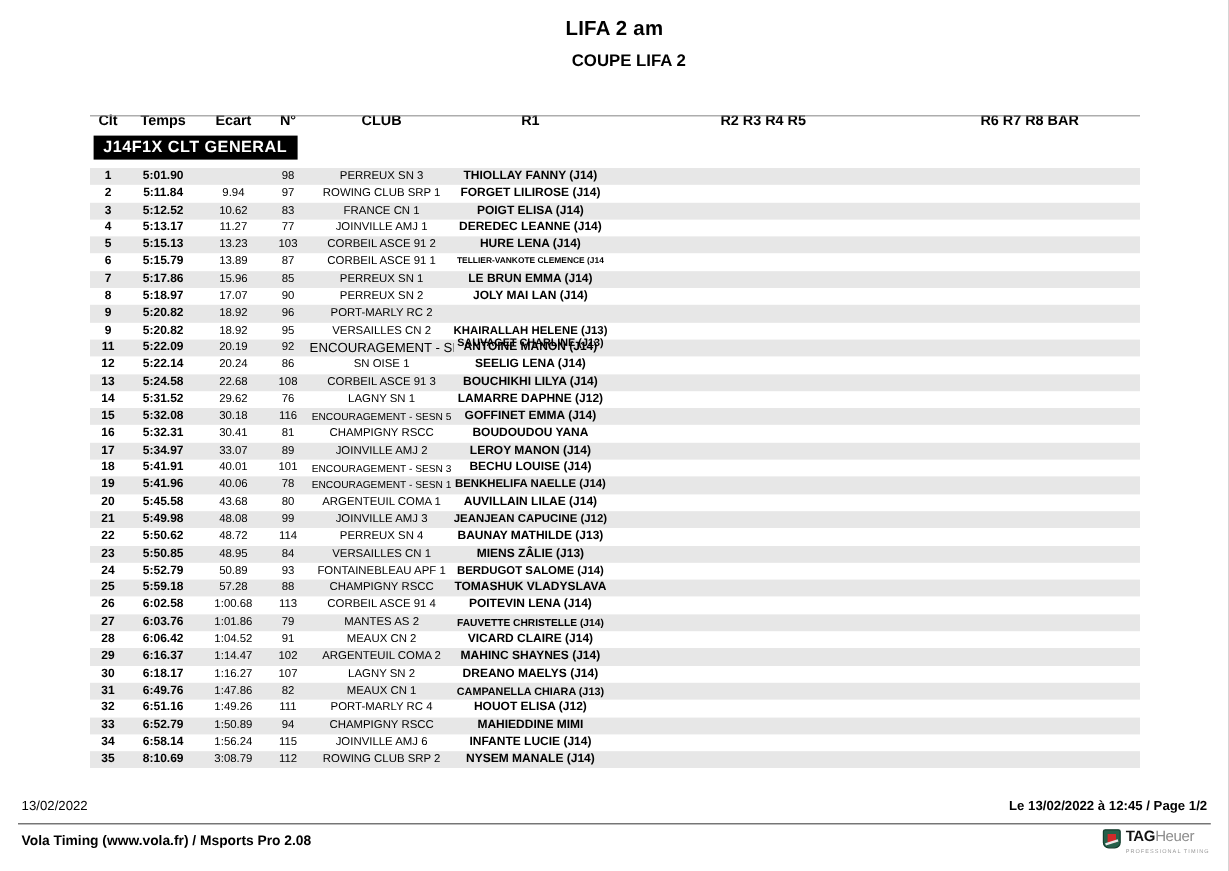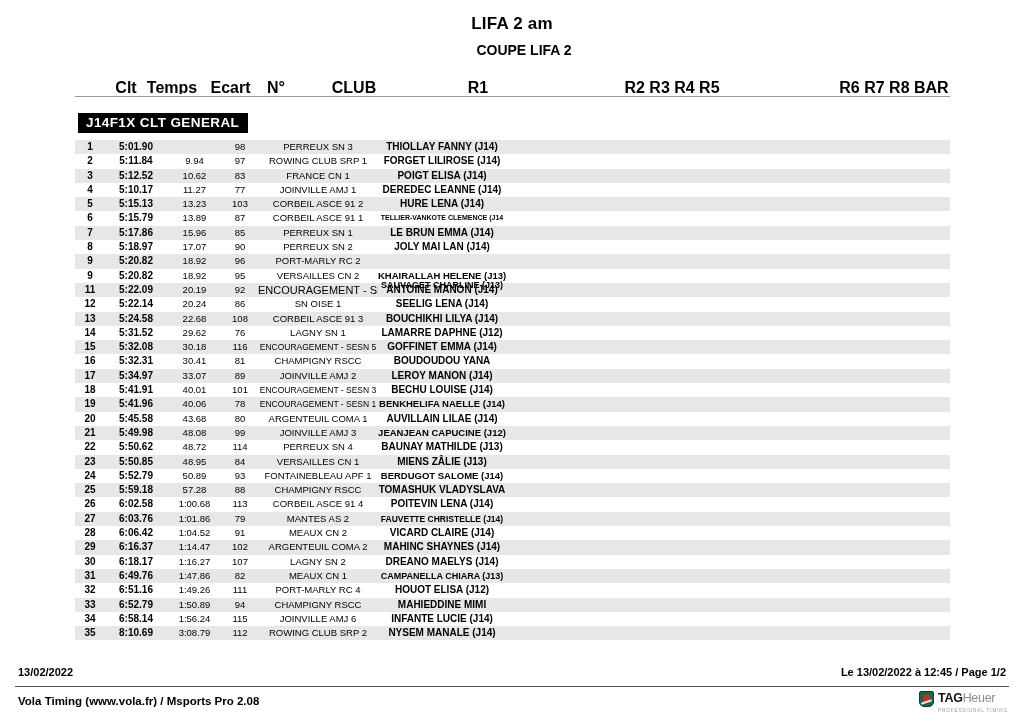--- a/index.html
+++ b/index.html
@@ -7,22 +7,22 @@
     position:relative;width:1024px;height:726px;background:#fff;
     font-family:"Liberation Sans","DejaVu Sans",sans-serif;color:#000;
     margin:0 auto;overflow:hidden;
   }
   .title{position:absolute;top:14px;left:0;width:100%;text-align:center;
     font-size:17px;font-weight:bold;letter-spacing:.2px;}
   .subtitle{position:absolute;top:42px;left:12px;width:100%;text-align:center;
     font-size:14px;font-weight:bold;}
 
   
-  .col-header{position:absolute;top:81px;left:75px;width:875px;height:13px;
-    display:flex;font-size:16px;font-weight:bold;line-height:13px;margin-left:36px;}
+  .col-header{position:absolute;top:94px;left:75px;width:875px;height:13px;
+    display:flex;font-size:12px;font-weight:bold;line-height:13px;}
   .col-header .c{text-align:center;overflow:hidden;white-space:nowrap;}
   .rule-header{position:absolute;top:96px;left:75px;width:875px;height:0;
     border-top:1.5px solid #9a9a9a;}
 
   
   .w-clt{width:30px;}  .w-temps{width:62px;} .w-ecart{width:55px;}
   .w-num{width:36px;}  .w-club{width:120px;} .w-name{width:128px;}
   .w-r2{width:260px;}  .w-r6{width:184px;}
 
   .section-title{position:absolute;top:113px;left:78px;background:#000;color:#fff;
@@ -31,21 +31,21 @@
 
   .rows{position:absolute;top:140px;left:75px;width:875px;}
   .row{display:flex;height:14.3px;align-items:center;}
   .row:nth-child(odd){background:#e7e7e7;}
   .row .c{display:block;text-align:center;white-space:nowrap;overflow:hidden;
     font-size:10px;line-height:14.3px;}
   .row .b{font-weight:bold;}
   .row .r{font-weight:normal;font-size:9.5px;}
 
   
-  .foot-date{position:absolute;top:666px;left:18px;font-size:11px;font-weight:bold;}
+  .foot-date{position:absolute;top:666px;left:18px;font-size:11px;font-weight:normal;}
   .foot-right{position:absolute;top:666px;right:18px;font-size:11px;font-weight:bold;text-align:right;}
   .rule-footer{position:absolute;top:686px;left:15px;right:15px;height:0;border-top:1.5px solid #555;}
   .foot-soft{position:absolute;top:695px;left:18px;font-size:11.5px;font-weight:bold;}
 
   .th-logo{position:absolute;top:691px;right:16px;display:flex;align-items:flex-start;gap:4px;}
   .th-shield{width:15px;height:16px;background:#24604a;border-radius:2px 2px 5px 5px;
     position:relative;border:1px solid #143d2e;box-sizing:border-box;}
   .th-shield .inner{position:absolute;left:3px;top:3px;width:7px;height:7px;background:#cf2a2a;}
   .th-shield .slash{position:absolute;left:1px;top:9px;width:11px;height:2px;background:#e8e8e8;transform:rotate(-18deg);}
   .th-text{line-height:11px;}
@@ -105,21 +105,21 @@
       <span class="c r w-ecart fit">10.62</span>
       <span class="c r w-num fit">83</span>
       <span class="c r w-club fit">FRANCE CN 1</span>
       <span class="c b w-name fit">POIGT ELISA  (J14)</span>
       <span class="c w-r2"></span>
       <span class="c w-r6"></span>
     </div>
 
     <div class="row">
       <span class="c b w-clt fit">4</span>
-      <span class="c b w-temps fit">5:10.17</span>
+      <span class="c b w-temps fit">5:13.17</span>
       <span class="c r w-ecart fit">11.27</span>
       <span class="c r w-num fit">77</span>
       <span class="c r w-club fit">JOINVILLE AMJ 1</span>
       <span class="c b w-name fit">DEREDEC LEANNE  (J14)</span>
       <span class="c w-r2"></span>
       <span class="c w-r6"></span>
     </div>
 
     <div class="row">
       <span class="c b w-clt fit">5</span>

